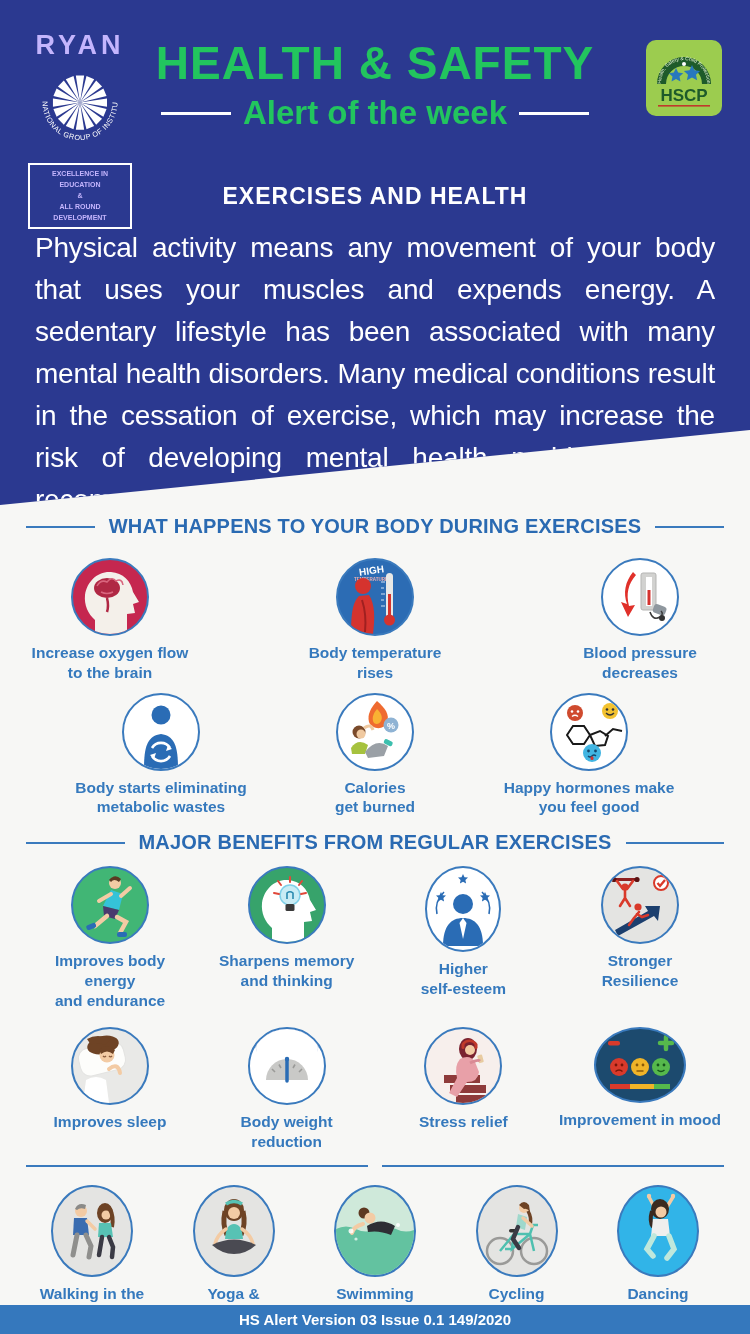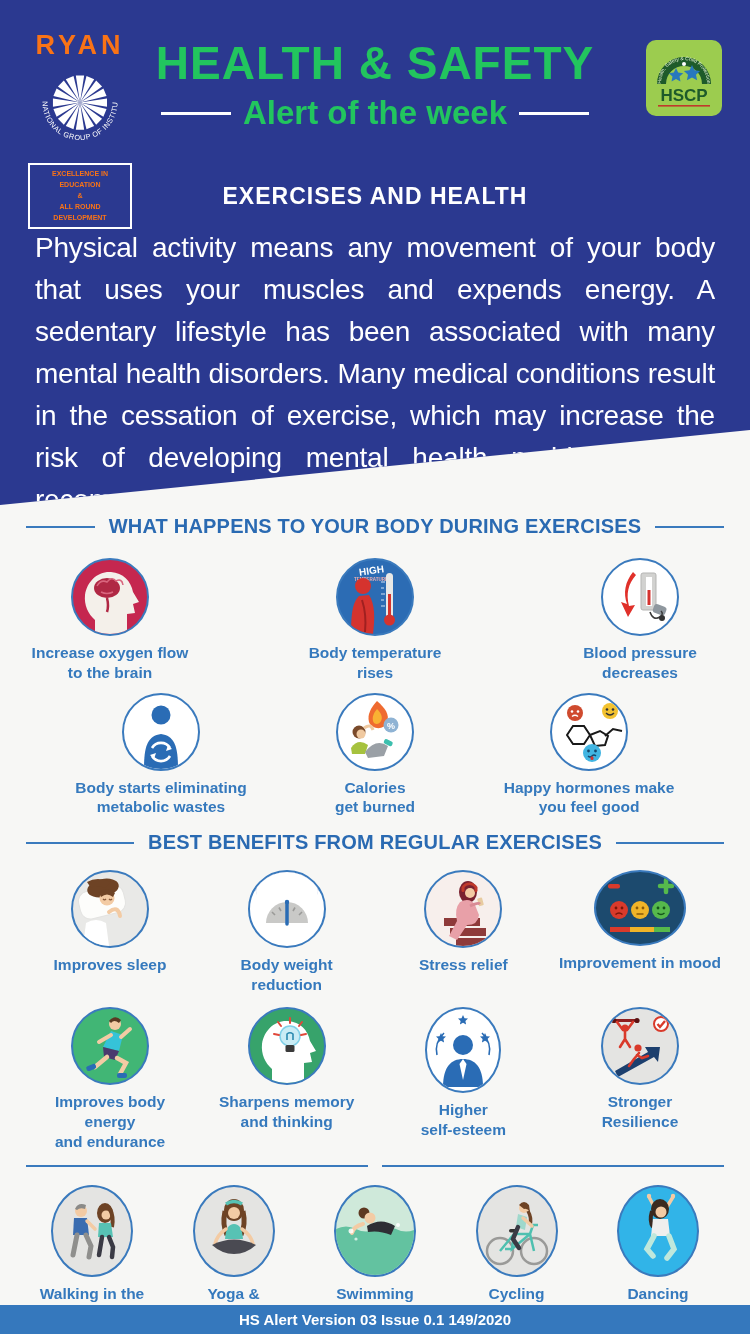--- a/index.html
+++ b/index.html
@@ -1,21 +1,21 @@
 <!DOCTYPE html>
 <html><head>
 <meta charset="utf-8">
 <style>
   html,body{margin:0;padding:0;}
   .page{position:relative;width:750px;height:1334px;background:#f7f7f5;overflow:hidden;
         font-family:"Liberation Sans",sans-serif;}
   
   .hero{position:relative;width:750px;height:505px;background:#2b3990;
         clip-path:polygon(0 0,100% 0,100% 430px,0 505px);}
-  .ryan{position:absolute;left:28px;top:30px;width:104px;text-align:center;color:#f97316;}
+  .ryan{position:absolute;left:28px;top:30px;width:104px;text-align:center;color:#c4b5fd;}
   .ryan-name{font-size:27px;font-weight:bold;letter-spacing:4px;}
   .ryan-box{border:2px solid #fff;margin-top:2px;padding:3px 2px;font-size:7px;font-weight:bold;line-height:1.6;}
   .center-title{position:absolute;left:0;right:0;top:36px;text-align:center;color:#22c55e;}
   .main-title{font-size:46px;font-weight:bold;letter-spacing:1px;margin:0;}
   .sub{display:flex;align-items:center;justify-content:center;gap:12px;margin-top:4px;}
   .sub .line{width:70px;height:3px;background:#fff;}
   .sub .txt{font-size:33px;font-weight:bold;}
   .hscp{position:absolute;right:28px;top:40px;width:76px;height:76px;background:#9ccc4f;border-radius:10px;}
   .intro-heading{position:absolute;top:183px;left:0;right:0;text-align:center;color:#fff;
                  font-size:23px;font-weight:bold;letter-spacing:1px;}
@@ -225,22 +225,91 @@
           <rect x="38.5" y="61.5" width="3" height="3.5" rx="1.2" fill="#d5332e"></rect>
         </svg>
       </div>
       <div class="lbl">Happy hormones make
 you feel good</div>
     </div>
   </div>
 
   <div class="section-title-row mt14">
     <span class="stline"></span>
-    <span class="sttext">BEST BENEFITS FROM REGULAR EXERCISES</span>
-    <span class="stline"></span>
+    <span class="sttext">MAJOR BENEFITS FROM REGULAR EXERCISES</span>
+    <span class="stline"></span>
+  </div>
+
+  <div class="row mt12">
+    <div class="card">
+      <div class="circ" style="background: rgb(65, 182, 117);">
+        <svg viewBox="0 0 74 74">
+          <circle cx="42" cy="15" r="6" fill="#f3cba4"></circle>
+          <path d="M36 12 q6 -7 12 -1 l-2 3 q-5 -4 -8 0 z" fill="#5a3a22"></path>
+          <path d="M30 38 L38 22 L50 26 L46 42 Z" fill="#35c3d8"></path>
+          <path d="M38 26 L26 33 M48 28 L57 20" stroke="#f3cba4" stroke-width="4" stroke-linecap="round"></path>
+          <path d="M30 38 L46 42 L42 51 L31 48 Z" fill="#4a3a6e"></path>
+          <path d="M34 48 L22 58 M44 49 L53 54 L47 65" stroke="#f3cba4" stroke-width="4.5" stroke-linecap="round" fill="none"></path>
+          <rect x="13" y="56" width="10" height="5" rx="2" fill="#2a6cb5" transform="rotate(-22 18 58)"></rect>
+          <rect x="44" y="64" width="10" height="5" rx="2" fill="#2a6cb5"></rect>
+        </svg>
+      </div>
+      <div class="lbl">Improves body energy
+and endurance</div>
+    </div>
+    <div class="card">
+      <div class="circ" style="background: rgb(55, 163, 107);">
+        <svg viewBox="0 0 74 74">
+          <path d="M22 74 L22 60 C15 54 11 45 12 35 C14 21 25 11 38 12 C50 13 58 21 60 32 L66 42 L60 44 L62 53 L54 54 L54 74 Z" fill="#fff"></path>
+          <circle cx="40" cy="27" r="10" fill="#c9ecf5" stroke="#7fd0e8" stroke-width="1.5"></circle>
+          <path d="M37 31 v-6 q3 -2.5 6 0 v6" stroke="#2a8ab0" stroke-width="1.6" fill="none"></path>
+          <rect x="35.5" y="36" width="9" height="7" rx="1.5" fill="#3a3a3a"></rect>
+          <g stroke="#e0483a" stroke-width="2" stroke-linecap="round">
+            <path d="M28 13 l3 4 M40 9 v5 M52 13 l-3 4 M56 25 l-5 1 M24 25 l5 1"></path>
+          </g>
+        </svg>
+      </div>
+      <div class="lbl">Sharpens memory
+and thinking</div>
+    </div>
+    <div class="card">
+      <div class="circ tall" style="background: rgb(255, 255, 255);">
+        <svg viewBox="0 0 72 82">
+          <g fill="#2a6cb5">
+            <path d="M14 24 l1.5 3.2 3.5 .4 -2.6 2.4 .7 3.5 -3.1 -1.8 -3.1 1.8 .7 -3.5 -2.6 -2.4 3.5 -.4 Z"></path>
+            <path d="M36 6 l1.5 3.2 3.5 .4 -2.6 2.4 .7 3.5 -3.1 -1.8 -3.1 1.8 .7 -3.5 -2.6 -2.4 3.5 -.4 Z"></path>
+            <path d="M58 24 l1.5 3.2 3.5 .4 -2.6 2.4 .7 3.5 -3.1 -1.8 -3.1 1.8 .7 -3.5 -2.6 -2.4 3.5 -.4 Z"></path>
+          </g>
+          <path d="M10 46 q-3 -12 7 -22 M62 46 q3 -12 -7 -22" stroke="#2a6cb5" stroke-width="1.6" fill="none"></path>
+          <circle cx="36" cy="36" r="10" fill="#2a6cb5"></circle>
+          <path d="M16 78 C16 58 24 50 36 50 C48 50 56 58 56 78 Z" fill="#2a6cb5"></path>
+          <path d="M36 50 l3.5 5 -3.5 16 -3.5 -16 z" fill="#fff"></path>
+        </svg>
+      </div>
+      <div class="lbl">Higher
+self-esteem</div>
+    </div>
+    <div class="card">
+      <div class="circ" style="background: rgb(228, 228, 226);">
+        <svg viewBox="0 0 74 74">
+          <rect x="10" y="10" width="25" height="3" rx="1.5" fill="#8e1f1f"></rect>
+          <circle cx="11" cy="11.5" r="2.6" fill="#5a1212"></circle>
+            <circle cx="34" cy="11.5" r="2.6" fill="#5a1212"></circle>
+          <circle cx="22" cy="19" r="3.6" fill="#d93a2b"></circle>
+          <path d="M14 13 L20 21 M30 13 L24 21 M22 22 v8 M22 30 l-5 8 M22 30 l5 8" stroke="#d93a2b" stroke-width="2.6" fill="none" stroke-linecap="round"></path>
+          <circle cx="58" cy="15" r="7" fill="#fff" stroke="#d93a2b" stroke-width="2"></circle>
+          <path d="M54.5 15 l2.5 3 5 -6" stroke="#d93a2b" stroke-width="2.4" fill="none"></path>
+          <path d="M12 62 L45 43 l-3 -5 15 0 -2 15 -4 -5 L15 68 Z" fill="#1c3f6e"></path>
+          <circle cx="35" cy="39" r="3.6" fill="#d93a2b"></circle>
+          <path d="M31 50 l5 -6 M34 46 l5 3 6 -2 M31 50 l-5 7" stroke="#d93a2b" stroke-width="2.6" fill="none" stroke-linecap="round"></path>
+        </svg>
+      </div>
+      <div class="lbl">Stronger
+Resilience</div>
+    </div>
   </div>
 
   <div class="row mt16">
     <div class="card">
       <div class="circ" style="background: rgb(233, 233, 231);">
         <svg viewBox="0 0 74 74">
           <rect x="6" y="16" width="46" height="28" rx="10" fill="#fdfdfb" stroke="#e3e3e1" transform="rotate(-14 29 30)"></rect>
           <ellipse cx="30" cy="16" rx="16" ry="9" fill="#6e4325" transform="rotate(-12 30 16)"></ellipse>
           <path d="M14 10 q10 -6 24 0 l-6 6 q-8 -4 -14 0 z" fill="#6e4325"></path>
           <circle cx="34" cy="26" r="7.5" fill="#f3cba4"></circle>
@@ -300,89 +369,20 @@
           <path d="M61.5 41 q3.5 3 7 0" stroke="#14551a" stroke-width="1.5" fill="none"></path>
           <rect x="14" y="55" width="20" height="5" fill="#d93a2b"></rect>
           <rect x="34" y="55" width="24" height="5" fill="#f0b428"></rect>
           <rect x="58" y="55" width="16" height="5" fill="#56b94c"></rect>
         </svg>
       </div>
       <div class="lbl">Improvement in mood</div>
     </div>
   </div>
 
-  <div class="row mt12">
-    <div class="card">
-      <div class="circ" style="background: rgb(65, 182, 117);">
-        <svg viewBox="0 0 74 74">
-          <circle cx="42" cy="15" r="6" fill="#f3cba4"></circle>
-          <path d="M36 12 q6 -7 12 -1 l-2 3 q-5 -4 -8 0 z" fill="#5a3a22"></path>
-          <path d="M30 38 L38 22 L50 26 L46 42 Z" fill="#35c3d8"></path>
-          <path d="M38 26 L26 33 M48 28 L57 20" stroke="#f3cba4" stroke-width="4" stroke-linecap="round"></path>
-          <path d="M30 38 L46 42 L42 51 L31 48 Z" fill="#4a3a6e"></path>
-          <path d="M34 48 L22 58 M44 49 L53 54 L47 65" stroke="#f3cba4" stroke-width="4.5" stroke-linecap="round" fill="none"></path>
-          <rect x="13" y="56" width="10" height="5" rx="2" fill="#2a6cb5" transform="rotate(-22 18 58)"></rect>
-          <rect x="44" y="64" width="10" height="5" rx="2" fill="#2a6cb5"></rect>
-        </svg>
-      </div>
-      <div class="lbl">Improves body energy
-and endurance</div>
-    </div>
-    <div class="card">
-      <div class="circ" style="background: rgb(55, 163, 107);">
-        <svg viewBox="0 0 74 74">
-          <path d="M22 74 L22 60 C15 54 11 45 12 35 C14 21 25 11 38 12 C50 13 58 21 60 32 L66 42 L60 44 L62 53 L54 54 L54 74 Z" fill="#fff"></path>
-          <circle cx="40" cy="27" r="10" fill="#c9ecf5" stroke="#7fd0e8" stroke-width="1.5"></circle>
-          <path d="M37 31 v-6 q3 -2.5 6 0 v6" stroke="#2a8ab0" stroke-width="1.6" fill="none"></path>
-          <rect x="35.5" y="36" width="9" height="7" rx="1.5" fill="#3a3a3a"></rect>
-          <g stroke="#e0483a" stroke-width="2" stroke-linecap="round">
-            <path d="M28 13 l3 4 M40 9 v5 M52 13 l-3 4 M56 25 l-5 1 M24 25 l5 1"></path>
-          </g>
-        </svg>
-      </div>
-      <div class="lbl">Sharpens memory
-and thinking</div>
-    </div>
-    <div class="card">
-      <div class="circ tall" style="background: rgb(255, 255, 255);">
-        <svg viewBox="0 0 72 82">
-          <g fill="#2a6cb5">
-            <path d="M14 24 l1.5 3.2 3.5 .4 -2.6 2.4 .7 3.5 -3.1 -1.8 -3.1 1.8 .7 -3.5 -2.6 -2.4 3.5 -.4 Z"></path>
-            <path d="M36 6 l1.5 3.2 3.5 .4 -2.6 2.4 .7 3.5 -3.1 -1.8 -3.1 1.8 .7 -3.5 -2.6 -2.4 3.5 -.4 Z"></path>
-            <path d="M58 24 l1.5 3.2 3.5 .4 -2.6 2.4 .7 3.5 -3.1 -1.8 -3.1 1.8 .7 -3.5 -2.6 -2.4 3.5 -.4 Z"></path>
-          </g>
-          <path d="M10 46 q-3 -12 7 -22 M62 46 q3 -12 -7 -22" stroke="#2a6cb5" stroke-width="1.6" fill="none"></path>
-          <circle cx="36" cy="36" r="10" fill="#2a6cb5"></circle>
-          <path d="M16 78 C16 58 24 50 36 50 C48 50 56 58 56 78 Z" fill="#2a6cb5"></path>
-          <path d="M36 50 l3.5 5 -3.5 16 -3.5 -16 z" fill="#fff"></path>
-        </svg>
-      </div>
-      <div class="lbl">Higher
-self-esteem</div>
-    </div>
-    <div class="card">
-      <div class="circ" style="background: rgb(228, 228, 226);">
-        <svg viewBox="0 0 74 74">
-          <rect x="10" y="10" width="25" height="3" rx="1.5" fill="#8e1f1f"></rect>
-          <circle cx="11" cy="11.5" r="2.6" fill="#5a1212"></circle>
-            <circle cx="34" cy="11.5" r="2.6" fill="#5a1212"></circle>
-          <circle cx="22" cy="19" r="3.6" fill="#d93a2b"></circle>
-          <path d="M14 13 L20 21 M30 13 L24 21 M22 22 v8 M22 30 l-5 8 M22 30 l5 8" stroke="#d93a2b" stroke-width="2.6" fill="none" stroke-linecap="round"></path>
-          <circle cx="58" cy="15" r="7" fill="#fff" stroke="#d93a2b" stroke-width="2"></circle>
-          <path d="M54.5 15 l2.5 3 5 -6" stroke="#d93a2b" stroke-width="2.4" fill="none"></path>
-          <path d="M12 62 L45 43 l-3 -5 15 0 -2 15 -4 -5 L15 68 Z" fill="#1c3f6e"></path>
-          <circle cx="35" cy="39" r="3.6" fill="#d93a2b"></circle>
-          <path d="M31 50 l5 -6 M34 46 l5 3 6 -2 M31 50 l-5 7" stroke="#d93a2b" stroke-width="2.6" fill="none" stroke-linecap="round"></path>
-        </svg>
-      </div>
-      <div class="lbl">Stronger
-Resilience</div>
-    </div>
-  </div>
-
   <div class="section-title-row mt14">
     <span class="stline"></span>
     <span class="stline"></span>
   </div>
 
   <div class="row r5 mt18">
     <div class="card w5">
       <div class="circ tall3" style="background: rgb(228, 228, 226);">
         <svg viewBox="0 0 78 88">
           <circle cx="28" cy="24" r="6" fill="#f3cba4"></circle>

